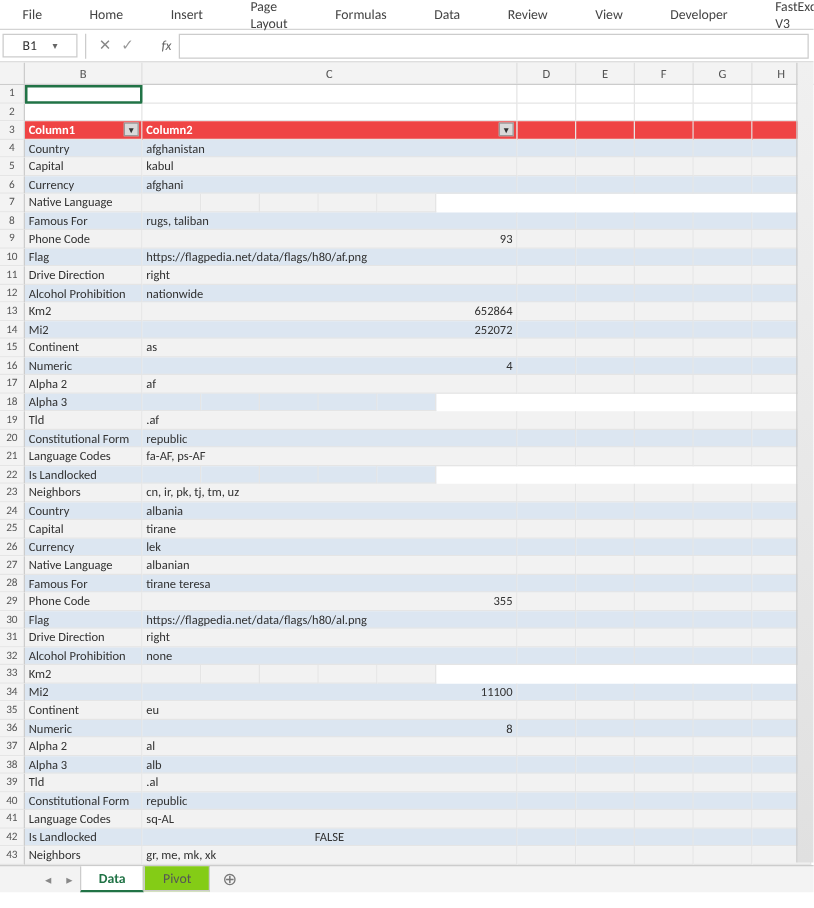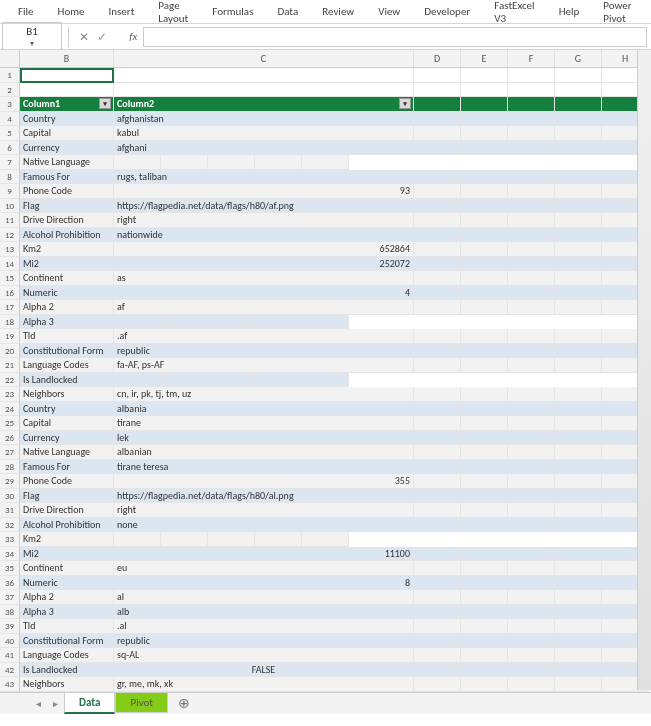--- a/index.html
+++ b/index.html
@@ -1,22 +1,22 @@
 <!DOCTYPE html>
 <html><head>
 <meta charset="utf-8">
 <style>
   * { box-sizing: border-box; margin: 0; padding: 0; }
   body { font-family: 'Segoe UI', Calibri, Arial, sans-serif; font-size: 11px; color: #333; background: #fff; width: 651px; }
   
-  .ribbon { display: flex; gap: 4px; padding: 4px 8px; background: #fff; border-bottom: 1px solid #d4d4d4; height: 24px; align-items: center; }
+  .ribbon { display: flex; gap: 18px; padding: 4px 8px; background: #fff; border-bottom: 1px solid #d4d4d4; height: 24px; align-items: center; }
   .ribbon-tab { padding: 3px 10px; font-size: 11px; color: #444; cursor: pointer; }
   
   .name-box-row { display: flex; align-items: center; height: 26px; border-bottom: 1px solid #d4d4d4; background: #fff; }
-  .name-box { width: 60px; border: 1px solid #ccc; padding: 2px 15px; font-size: 11px; margin-left: 2px; display:flex; justify-content:space-between; align-items:center;flex-direction:column; }
+  .name-box { width: 60px; border: 1px solid #ccc; padding: 2px 15px; font-size: 11px; margin-left: 2px; display:flex; justify-content:space-between; align-items:center; }
   .nb-dd { font-size: 8px; color: #666; }
   .fx-sep { width: 1px; height: 20px; background: #ccc; margin: 0 6px; }
   .fx-btn { color: #888; padding: 0 4px; font-size: 12px; }
   .fx-btn.check { color: #999; }
   .fx-label { font-style: italic; color: #666; padding: 0 6px; font-size: 11px; margin-left: 12px; }
   .formula-bar { flex: 1; border: 1px solid #ccc; height: 20px; margin-right: 4px; padding: 2px 4px; }
   
   .grid-wrap { position: relative; width: 651px; overflow: hidden; }
   .grid-top { display: flex; height: 18px; background: #f3f3f3; border-bottom: 1px solid #ccc; }
   .corner { width: 20px; border-right: 1px solid #ccc; background: #f3f3f3; }
@@ -26,21 +26,21 @@
   .col-D, .col-E, .col-F, .col-G, .col-H { width: 47px; }
   
   .row { display: flex; height: 14.5px; }
   .row-head { width: 20px; text-align: center; font-size: 9px; color: #555; background: #f3f3f3; border-right: 1px solid #ccc; border-bottom: 1px solid #e5e5e5; display:flex; align-items:center; justify-content:center; }
   .cell { border-right: 1px solid #e5e5e5; border-bottom: 1px solid #e5e5e5; font-size: 10px; padding: 1px 3px; overflow: hidden; white-space: nowrap; display:flex; align-items:center; }
   .cell.r { justify-content: flex-end; }
   .cell.c { justify-content: center; }
   
   .selected { border: 2px solid #217346 !important; background: #fff; }
   
-  .hdr-row .cell { background: #15803d; color: #fff; font-weight: 600; }
+  .hdr-row .cell { background: #ef4444; color: #fff; font-weight: 600; }
   .hdr-row .cell.colB { position: relative; }
   .dd-arrow { position: absolute; right: 2px; width: 12px; height: 11px; background: #d9d9d9; border: 1px solid #999; display:flex; align-items:center; justify-content:center; font-size:7px; color:#333;}
   
   .band1 .cell { background: #dce6f1; }
   .band0 .cell { background: #f2f2f2; }
   
   .sheet-tabs { display:flex; align-items:center; height: 22px; border-top: 1px solid #ccc; background: #f3f3f3; padding-left: 30px; gap: 0; }
   .nav-arrow { padding: 0 6px; color:#888; font-size:10px; }
   .tab { padding: 3px 14px; font-size: 11px; border: 1px solid #ccc; border-top: none; background: #84cc16; color: #555; cursor:pointer; }
   .tab.active { background: #fff; border-bottom: 2px solid #217346; color: #217346; font-weight:600; }

